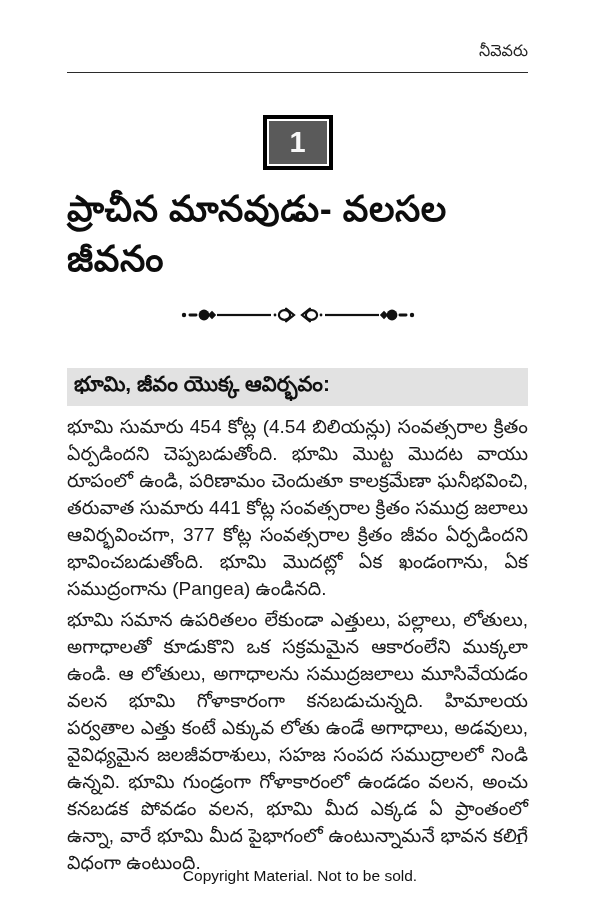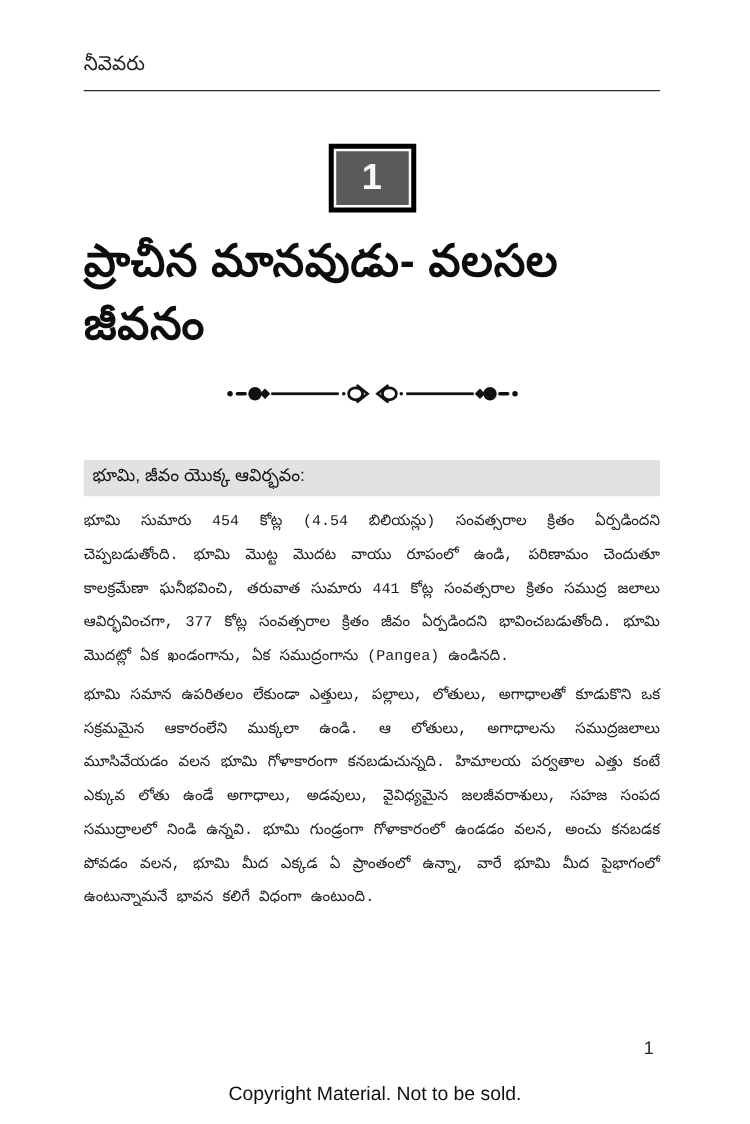--- a/index.html
+++ b/index.html
@@ -16,20 +16,21 @@
     width:600px;height:899px;
     font-family:"Liberation Sans","DejaVu Sans",sans-serif;
     color:var(--text);
     overflow:hidden;
   }
   .page{position:relative;width:600px;height:899px;background:#ffffff;}
   .content{margin-left:67px;margin-right:72px;}
 
   .running-header{
     padding-top:42px;
+    text-align:right;
     font-size:16px;
     color:#222222;
   }
   .header-rule{
     margin-top:8px;
     border:none;
     border-top:1.5px solid var(--rule);
   }
 
   .chapter-box-outer{
@@ -63,31 +64,30 @@
   .divider-wrap{
     margin-top:16px;
     text-align:center;
     line-height:0;
   }
 
   .section-heading{
     margin-top:42px;
     background:var(--section-heading-bg);
     padding:4px 8px 5px 7px;
-    font-size:14px;
-    font-weight:normal;
+    font-size:21px;
+    font-weight:bold;
     color:#101010;
   }
 
   .body-text p{
-    font-size:12px;
+    font-size:19px;
     line-height:27px;
     text-align:justify;
     color:var(--text);
-    font-family:Liberation Mono, monospace;
   }
   .body-text p.first{margin-top:7px;}
   .body-text p + p{margin-top:4px;}
 
   .page-number{
     position:absolute;
     top:831px;
     right:77px;
     font-size:14.5px;
     color:#1f1f1f;

